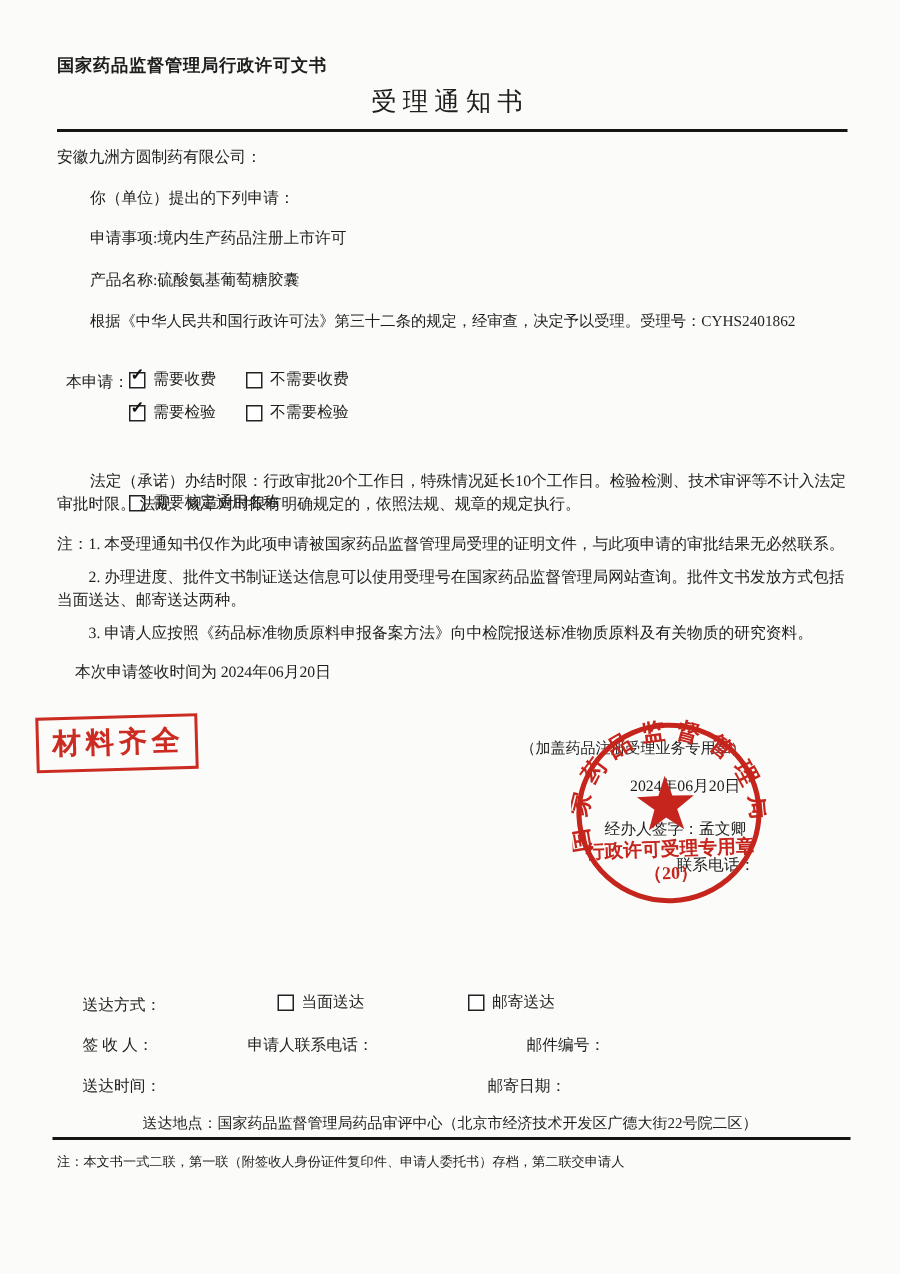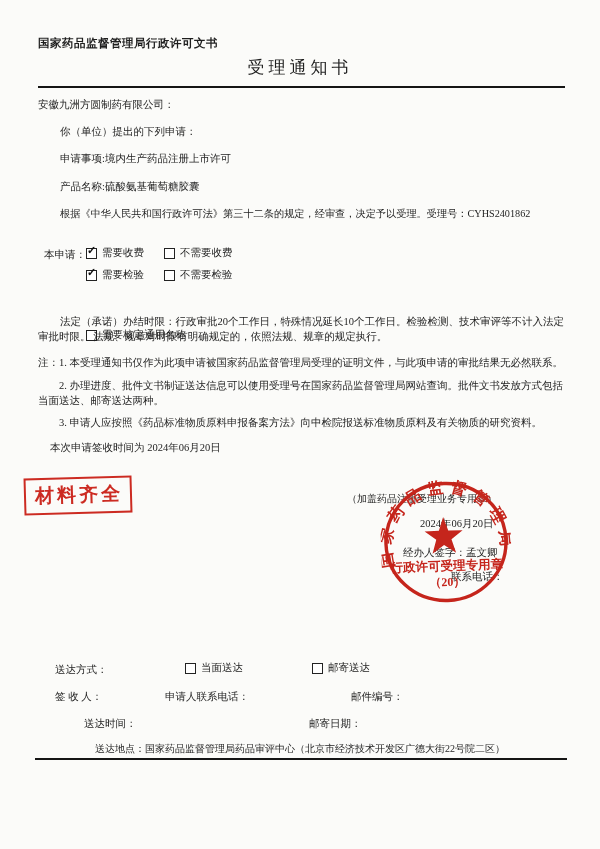--- a/index.html
+++ b/index.html
@@ -105,21 +105,22 @@
   </div>
   <div class="abs cbrow" style="left:312px;top:661px;">
     <span class="cb"></span>
     <span class="cb-label">邮寄送达</span>
   </div>
 
   <div class="abs" style="left:55px;top:690px;">签 收 人：</div>
   <div class="abs" style="left:165px;top:690px;">申请人联系电话：</div>
   <div class="abs" style="left:307px;top:690px;padding-left:44px;">邮件编号：</div>
 
-  <div class="abs" style="left:55px;top:717px;margin-left:29px;">送达时间：</div>
-  <div class="abs" style="left:309px;top:717px;">邮寄日期：</div>
+  <div class="abs" style="left:55px;top:717px;">送达时间：</div>
+  <div class="abs" style="left:325px;top:717px;">邮寄日期：</div>
 
   <div class="abs center small" style="left:0;top:742px;">送达地点：国家药品监督管理局药品审评中心（北京市经济技术开发区广德大街22号院二区）</div>
 
   <div class="abs rule" style="left:35px;top:758px;width:532px;height:2.4px;"></div>
 
+  <div class="abs footnote" style="left:38px;top:769px;">注：本文书一式二联，第一联（附签收人身份证件复印件、申请人委托书）存档，第二联交申请人</div>
 
 </div>
 
 </body></html>

